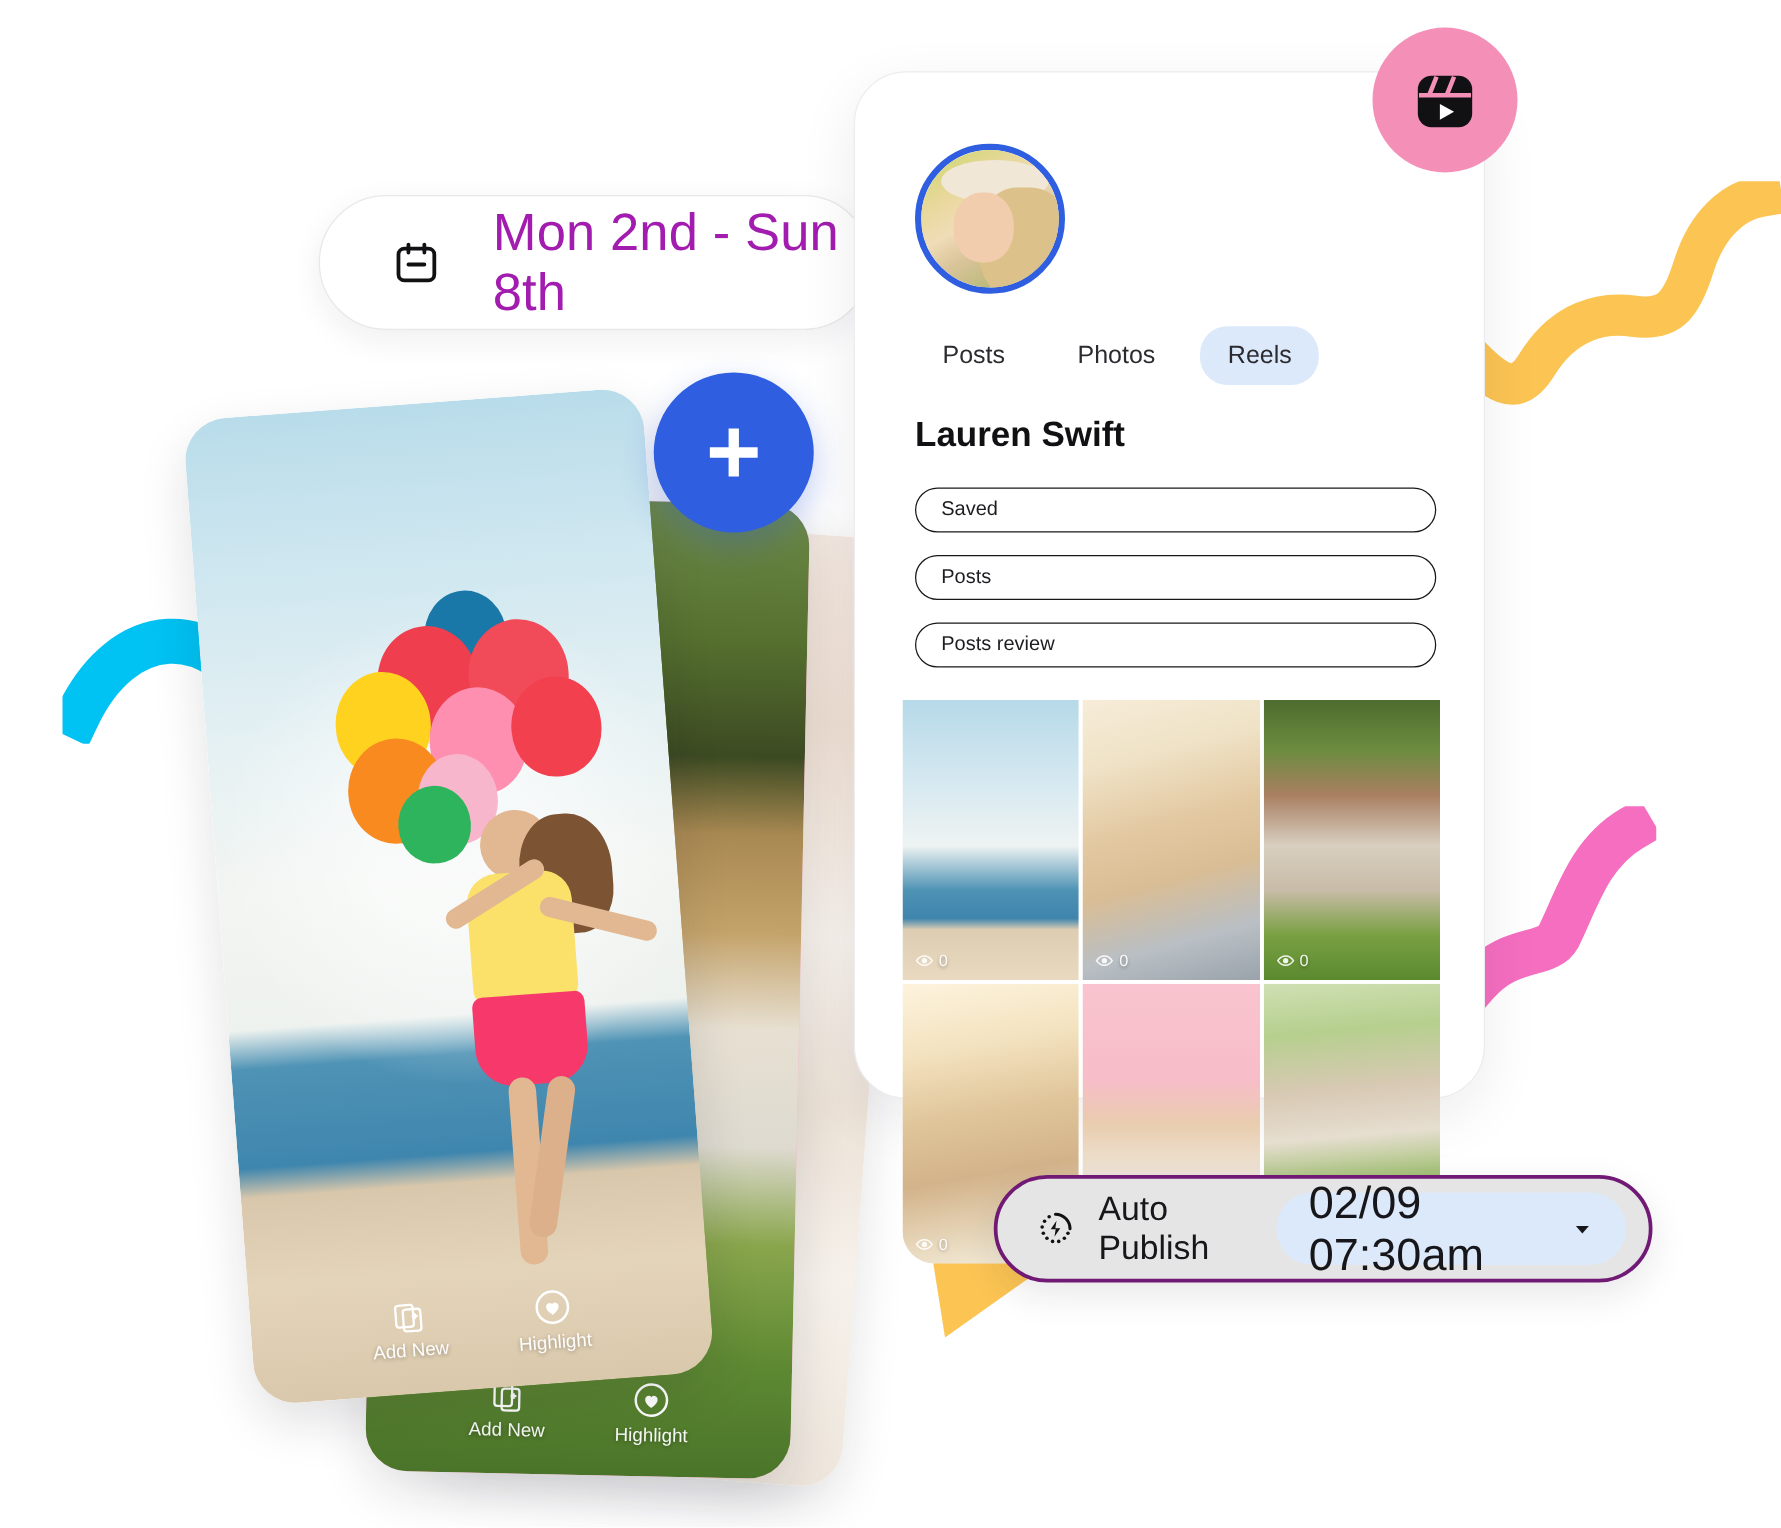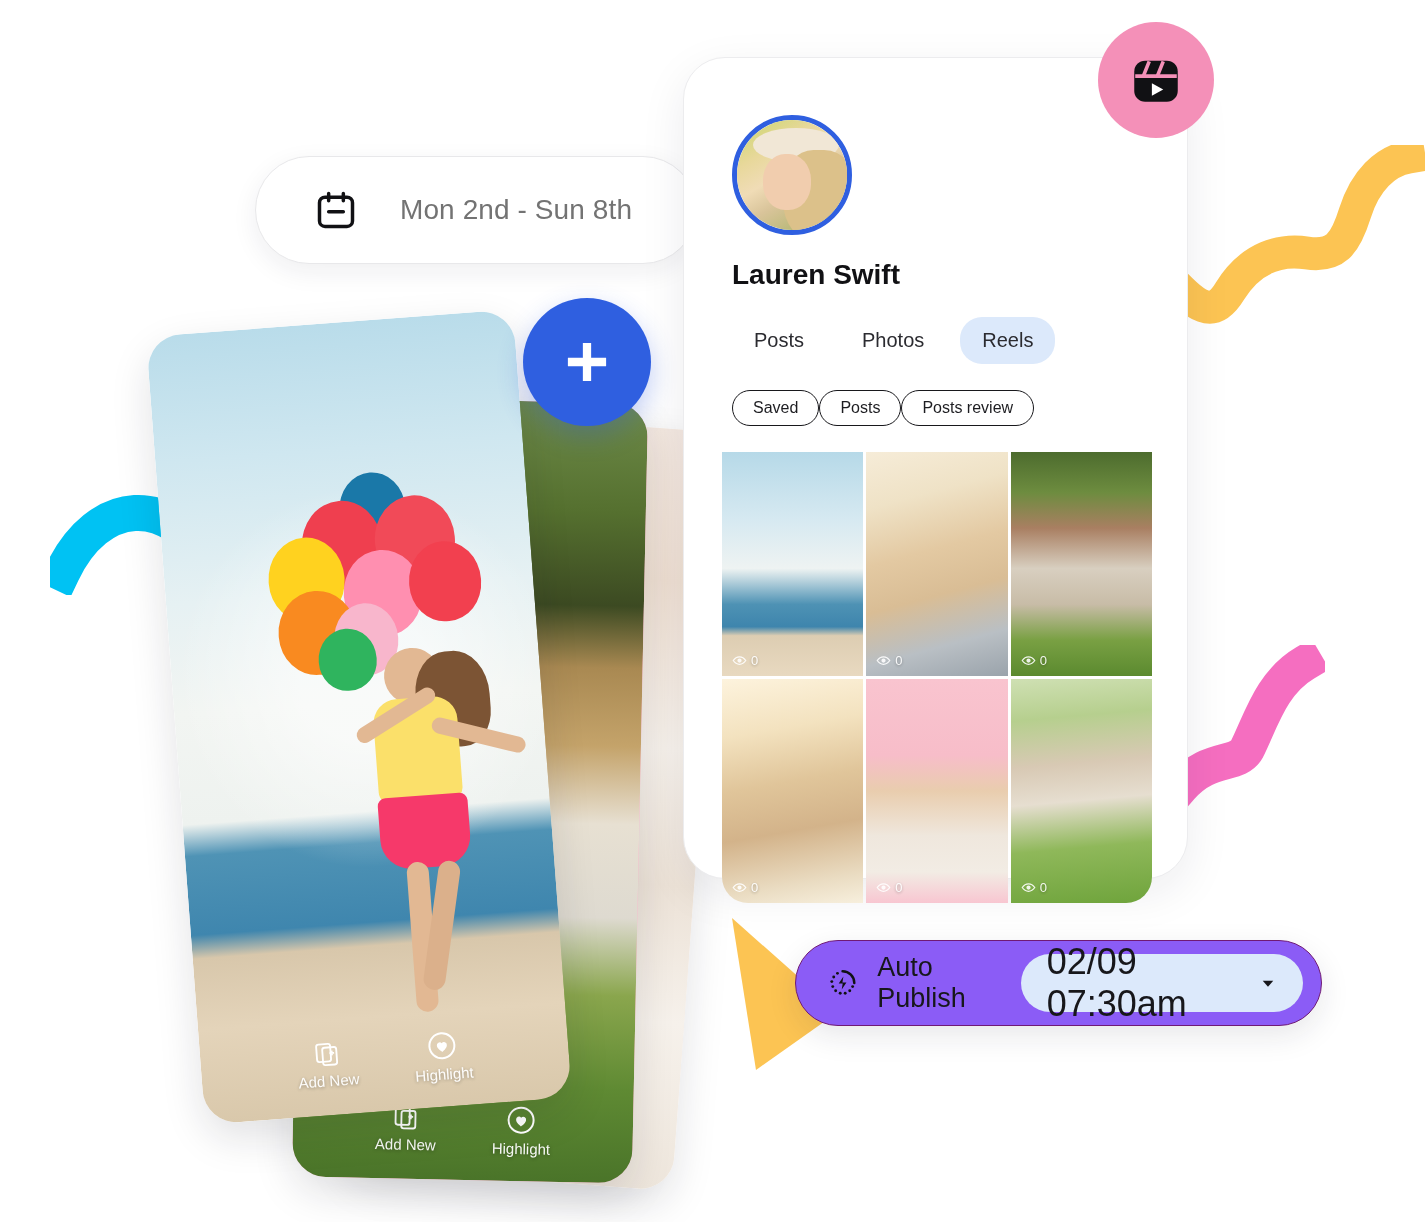--- a/index.html
+++ b/index.html
@@ -20,21 +20,21 @@
 
   
   #date-pill {
     position: absolute; left: 255px; top: 156px;
     width: 442px; height: 108px;
     background: #ffffff; border: 1px solid #e8e8ea; border-radius: 56px;
     box-shadow: 0 8px 26px rgba(30,30,50,.07);
     display: flex; align-items: center; gap: 22px;
     padding-left: 58px;
   }
-  #date-pill .lbl { font-size: 28px; color: #737373; letter-spacing: .1px; margin-left: 20px; }
+  #date-pill .lbl { font-size: 42px; color: #a21caf; letter-spacing: .1px; margin-left: 20px; }
 
   
   .phone {
     position: absolute;
     border-radius: 34px;
     overflow: hidden;
     box-shadow: 0 16px 40px rgba(20,20,40,.13);
   }
   #phone-back {
     left: 370px; top: 420px; width: 330px; height: 760px;
@@ -127,21 +127,21 @@
   .pic-avatar {
     position:absolute; inset:0;
     background: linear-gradient(150deg,#c8d66a 0%,#e8d89b 28%,#f0dcb6 46%,#d9c49a 62%,#9fb05c 100%);
   }
   #profile-name { margin-top: 24px; font-size: 28px; font-weight: bold; color: #111114; }
 
   #tabs { margin-top: 26px; display: flex; align-items: center; gap: 14px; }
   .tab { font-size: 20px; color: #2b2b30; padding: 12px 22px; border-radius: 22px; cursor: pointer; }
   .tab.active { background: #dce9fb; }
 
-  #chips { margin-top: 26px; display: flex; gap: 0; }
+  #chips { margin-top: 26px; display: flex; gap: 18px; flex-direction: column; }
   .chip {
     font-size: 16px; color: #1d1d21; padding: 8px 20px;
     border: 1.6px solid #18181c; border-radius: 20px; background: #fff; cursor: pointer;
     white-space: nowrap;
   }
 
   #photo-grid {
     margin-top: 26px; margin-left: -10px;
     width: 430px;
     display: grid; grid-template-columns: repeat(3, 1fr);
@@ -161,21 +161,21 @@
   .c4 .fill { background: linear-gradient(170deg,#fdf3dd 0%,#f3e2bf 24%,#e0c59a 46%,#d3b38a 66%,#eadcc2 88%,#f7efdd 100%); }
   .c5 .fill { background: linear-gradient(180deg,#f9c4cf 0%,#f7bdc9 34%,#e9cdae 50%,#efe7dd 70%,#f2ece4 86%,#f8c6d1 100%); }
   .c6 .fill { background: linear-gradient(175deg,#cfe0b3 0%,#b6cf8e 18%,#d8c9b4 38%,#e6ded0 54%,#8fb85a 74%,#6fa43c 100%); }
   .rb-l { border-bottom-left-radius: 26px; }
   .rb-r { border-bottom-right-radius: 26px; }
 
   
   #autopublish {
     position: absolute; left: 795px; top: 940px;
     width: 527px; height: 86px;
-    background: #8b5cf6; border: 1px solid #701a75; border-radius: 46px;
+    background: #e5e5e5; border: 3px solid #701a75; border-radius: 46px;
     box-shadow: 0 10px 30px rgba(25,25,50,.10);
     z-index: 11;
     display: flex; align-items: center; gap: 18px; padding-left: 30px;
   }
   #autopublish .ap-label { font-size: 27px; color: #17171b; }
   #ap-datetime {
     margin-left: auto; margin-right: 18px;
     background: #dce9fb; border-radius: 30px;
     height: 58px; display: flex; align-items: center; gap: 16px;
     padding: 0 26px; cursor: pointer;
@@ -307,27 +307,27 @@
 
   <div id="profile-panel">
 
     <div id="avatar">
       <div class="pic-avatar"></div>
       <div style="position:absolute; left:16px; top:8px; width:86px; height:34px; border-radius:50%; background:#f1e7d6;"></div>
       <div style="position:absolute; left:46px; top:30px; width:76px; height:92px; border-radius:40% 46% 34% 44%; background:#dcc18a;"></div>
       <div style="position:absolute; left:26px; top:34px; width:48px; height:56px; border-radius:46%; background:#f1cdae;"></div>
     </div>
 
-    <div id="profile-name">Lauren Swift</div>
-
     <div id="tabs">
       <div class="tab">Posts</div>
       <div class="tab">Photos</div>
       <div class="tab active">Reels</div>
     </div>
+
+    <div id="profile-name">Lauren Swift</div>
 
     <div id="chips">
       <div class="chip">Saved</div>
       <div class="chip">Posts</div>
       <div class="chip">Posts review</div>
     </div>
 
     <div id="photo-grid">
 
       <div class="cell c1">

